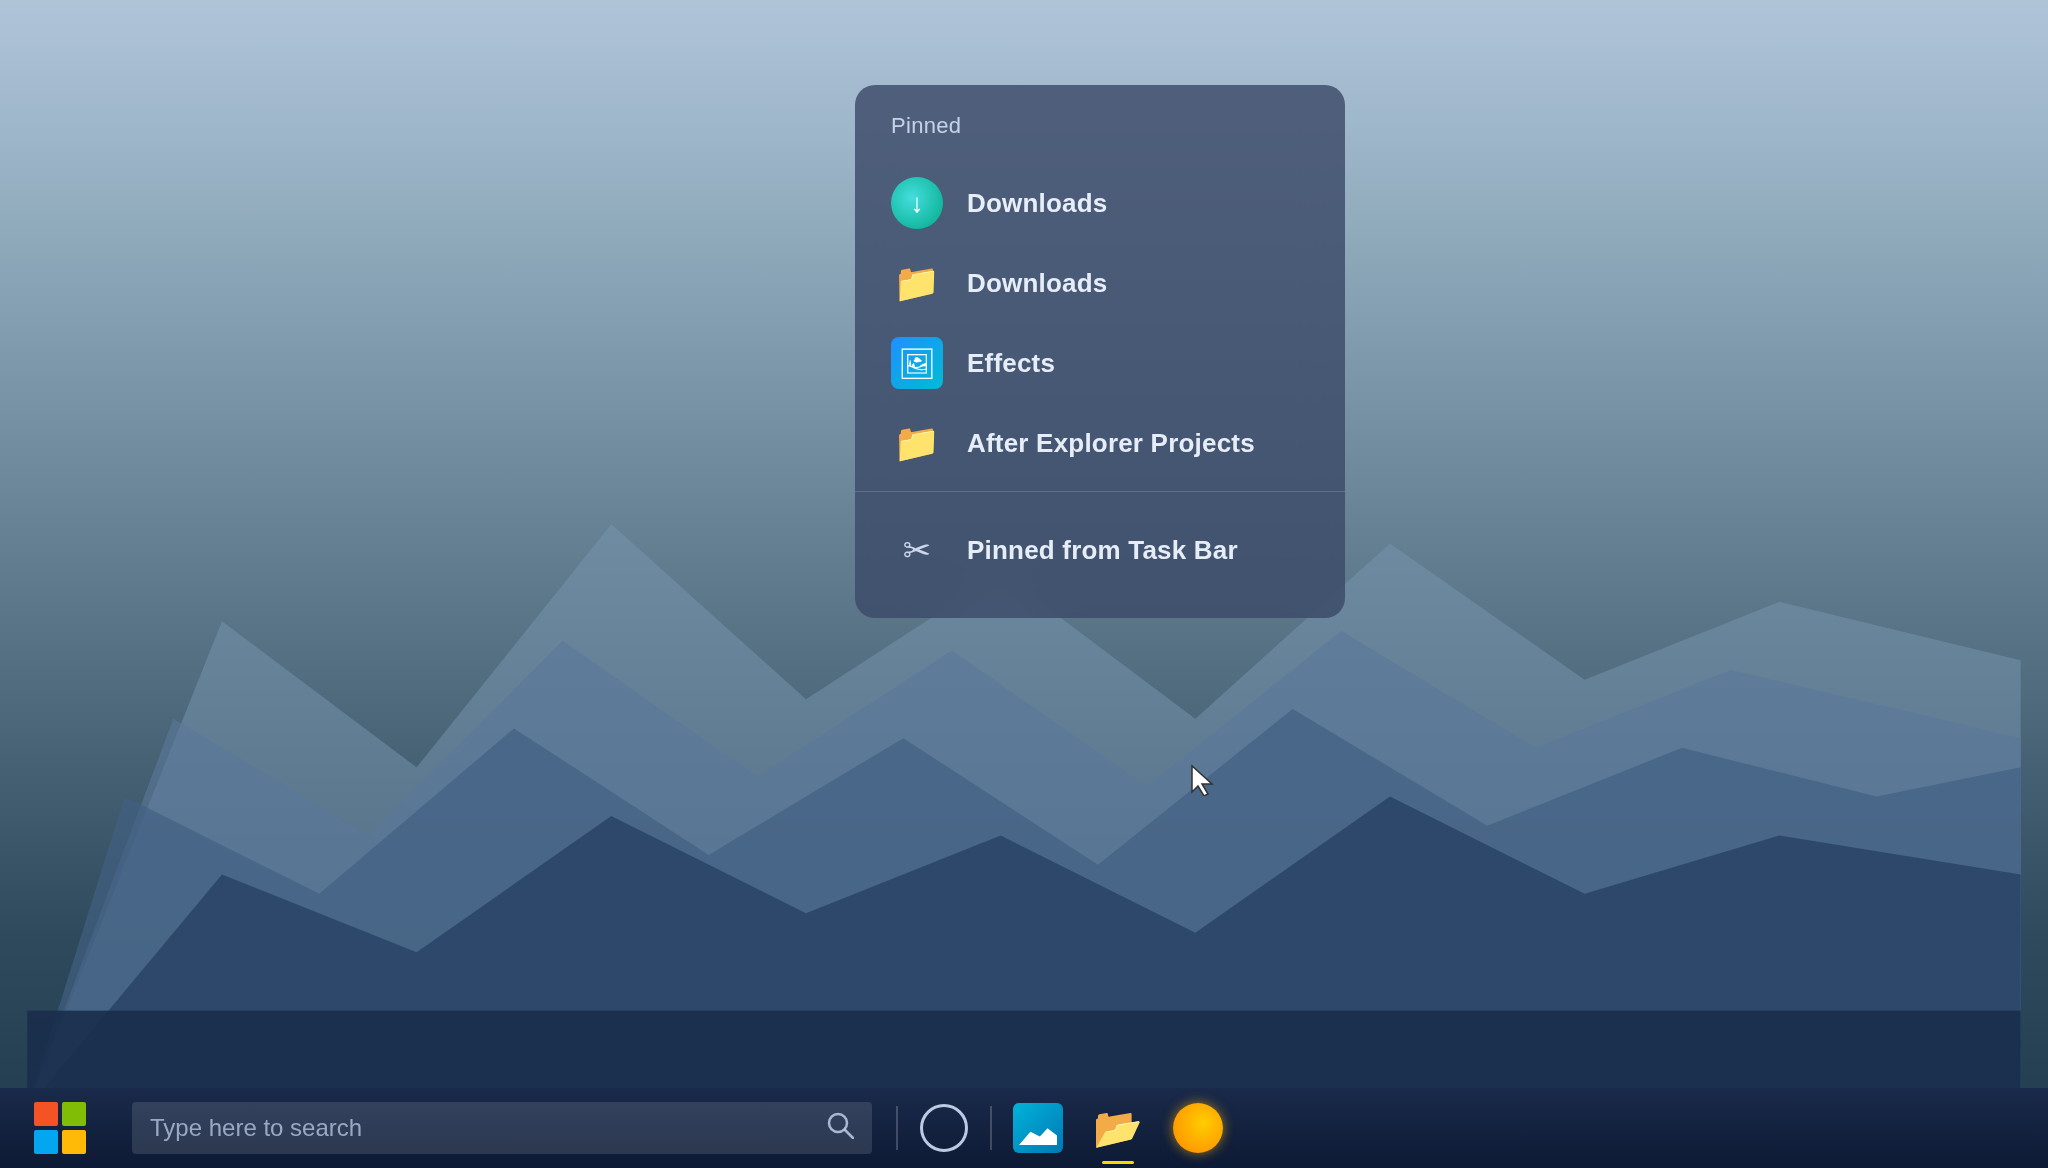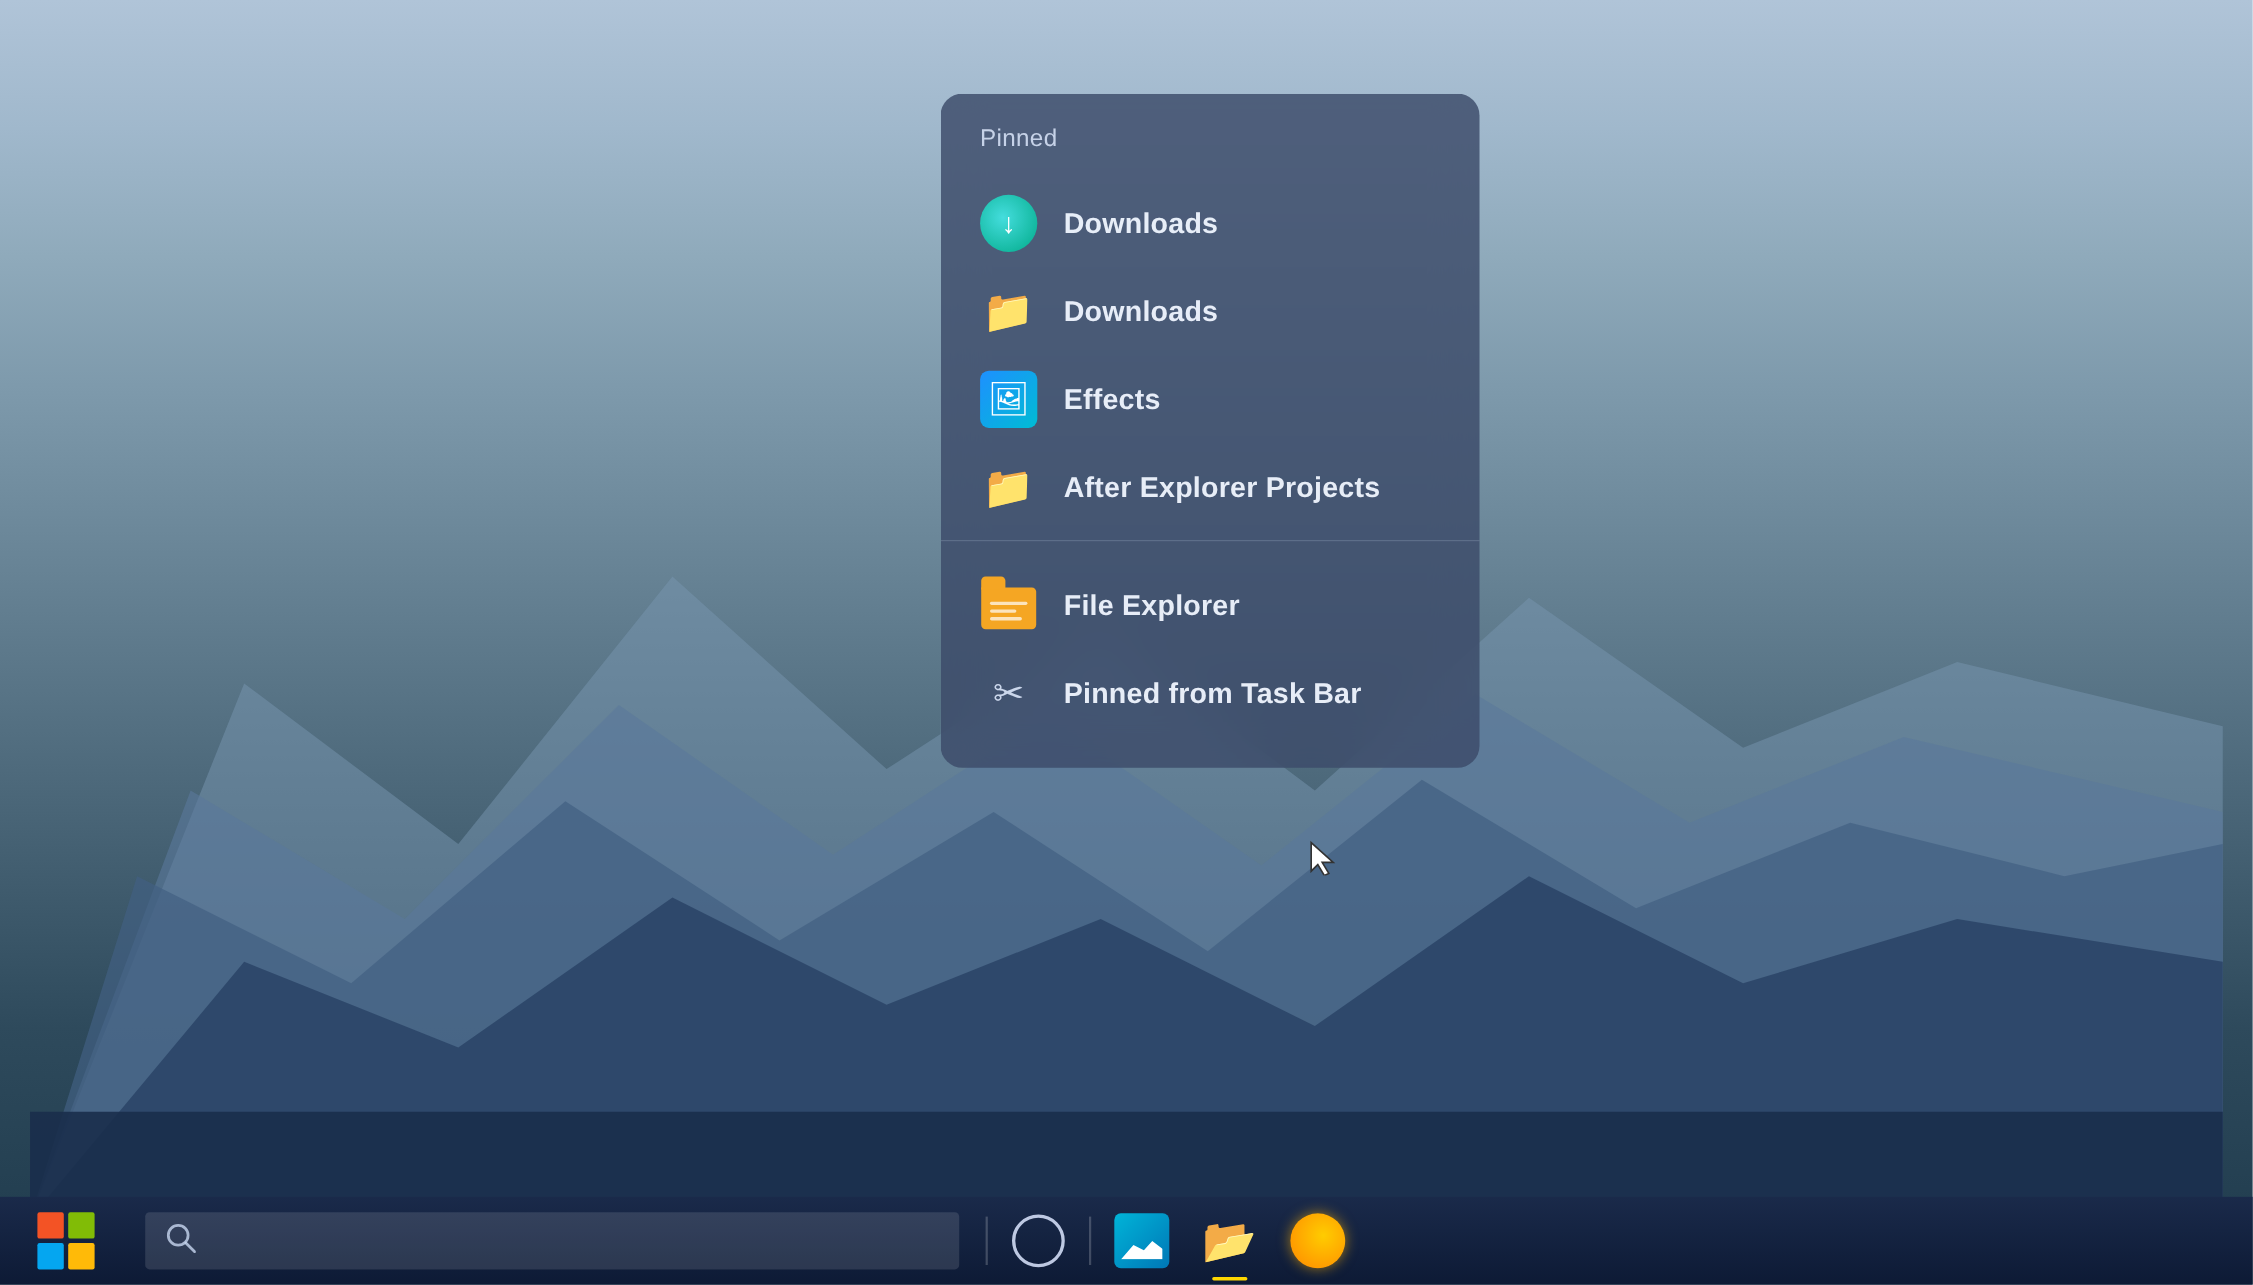--- a/index.html
+++ b/index.html
@@ -376,34 +376,20 @@
 
   <div class="menu-item">
     <div class="menu-item-icon">
       <span class="folder-yellow">📁</span>
     </div>
     <span class="menu-item-label">After Explorer Projects</span>
   </div>
 
   <div class="menu-divider"></div>
 
-  <div class="menu-item">
-    <div class="menu-item-icon">
-      <div class="fe-icon">
-        <div class="fe-icon-folder">
-          <div class="fe-icon-lines">
-            <div class="fe-line"></div>
-            <div class="fe-line" style="width:70%"></div>
-            <div class="fe-line" style="width:85%"></div>
-          </div>
-        </div>
-      </div>
-    </div>
-    <span class="menu-item-label">File Explorer</span>
-  </div>
 
   <div class="menu-item">
     <div class="menu-item-icon">
       <span class="unpin-icon">✂</span>
     </div>
     <span class="menu-item-label">Pinned from Task Bar</span>
   </div>
 </div>
 
 <div id="taskbar">
@@ -411,20 +397,21 @@
   <div id="start-button">
     <div class="win-logo">
       <div class="win-logo-quad"></div>
       <div class="win-logo-quad"></div>
       <div class="win-logo-quad"></div>
       <div class="win-logo-quad"></div>
     </div>
   </div>
 
   <div id="search-bar">
+    <span class="search-placeholder">Type here to search</span>
     <span class="search-icon-svg">
       <svg width="28" height="28" viewBox="0 0 28 28" fill="none">
         <circle cx="12" cy="12" r="9" stroke="rgba(200,215,240,0.8)" stroke-width="2.5" fill="none"></circle>
         <line x1="19" y1="19" x2="27" y2="27" stroke="rgba(200,215,240,0.8)" stroke-width="2.5" stroke-linecap="round"></line>
       </svg>
     </span>
   </div>
 
   <div id="taskbar-icons">
     <div class="taskbar-separator"></div>

